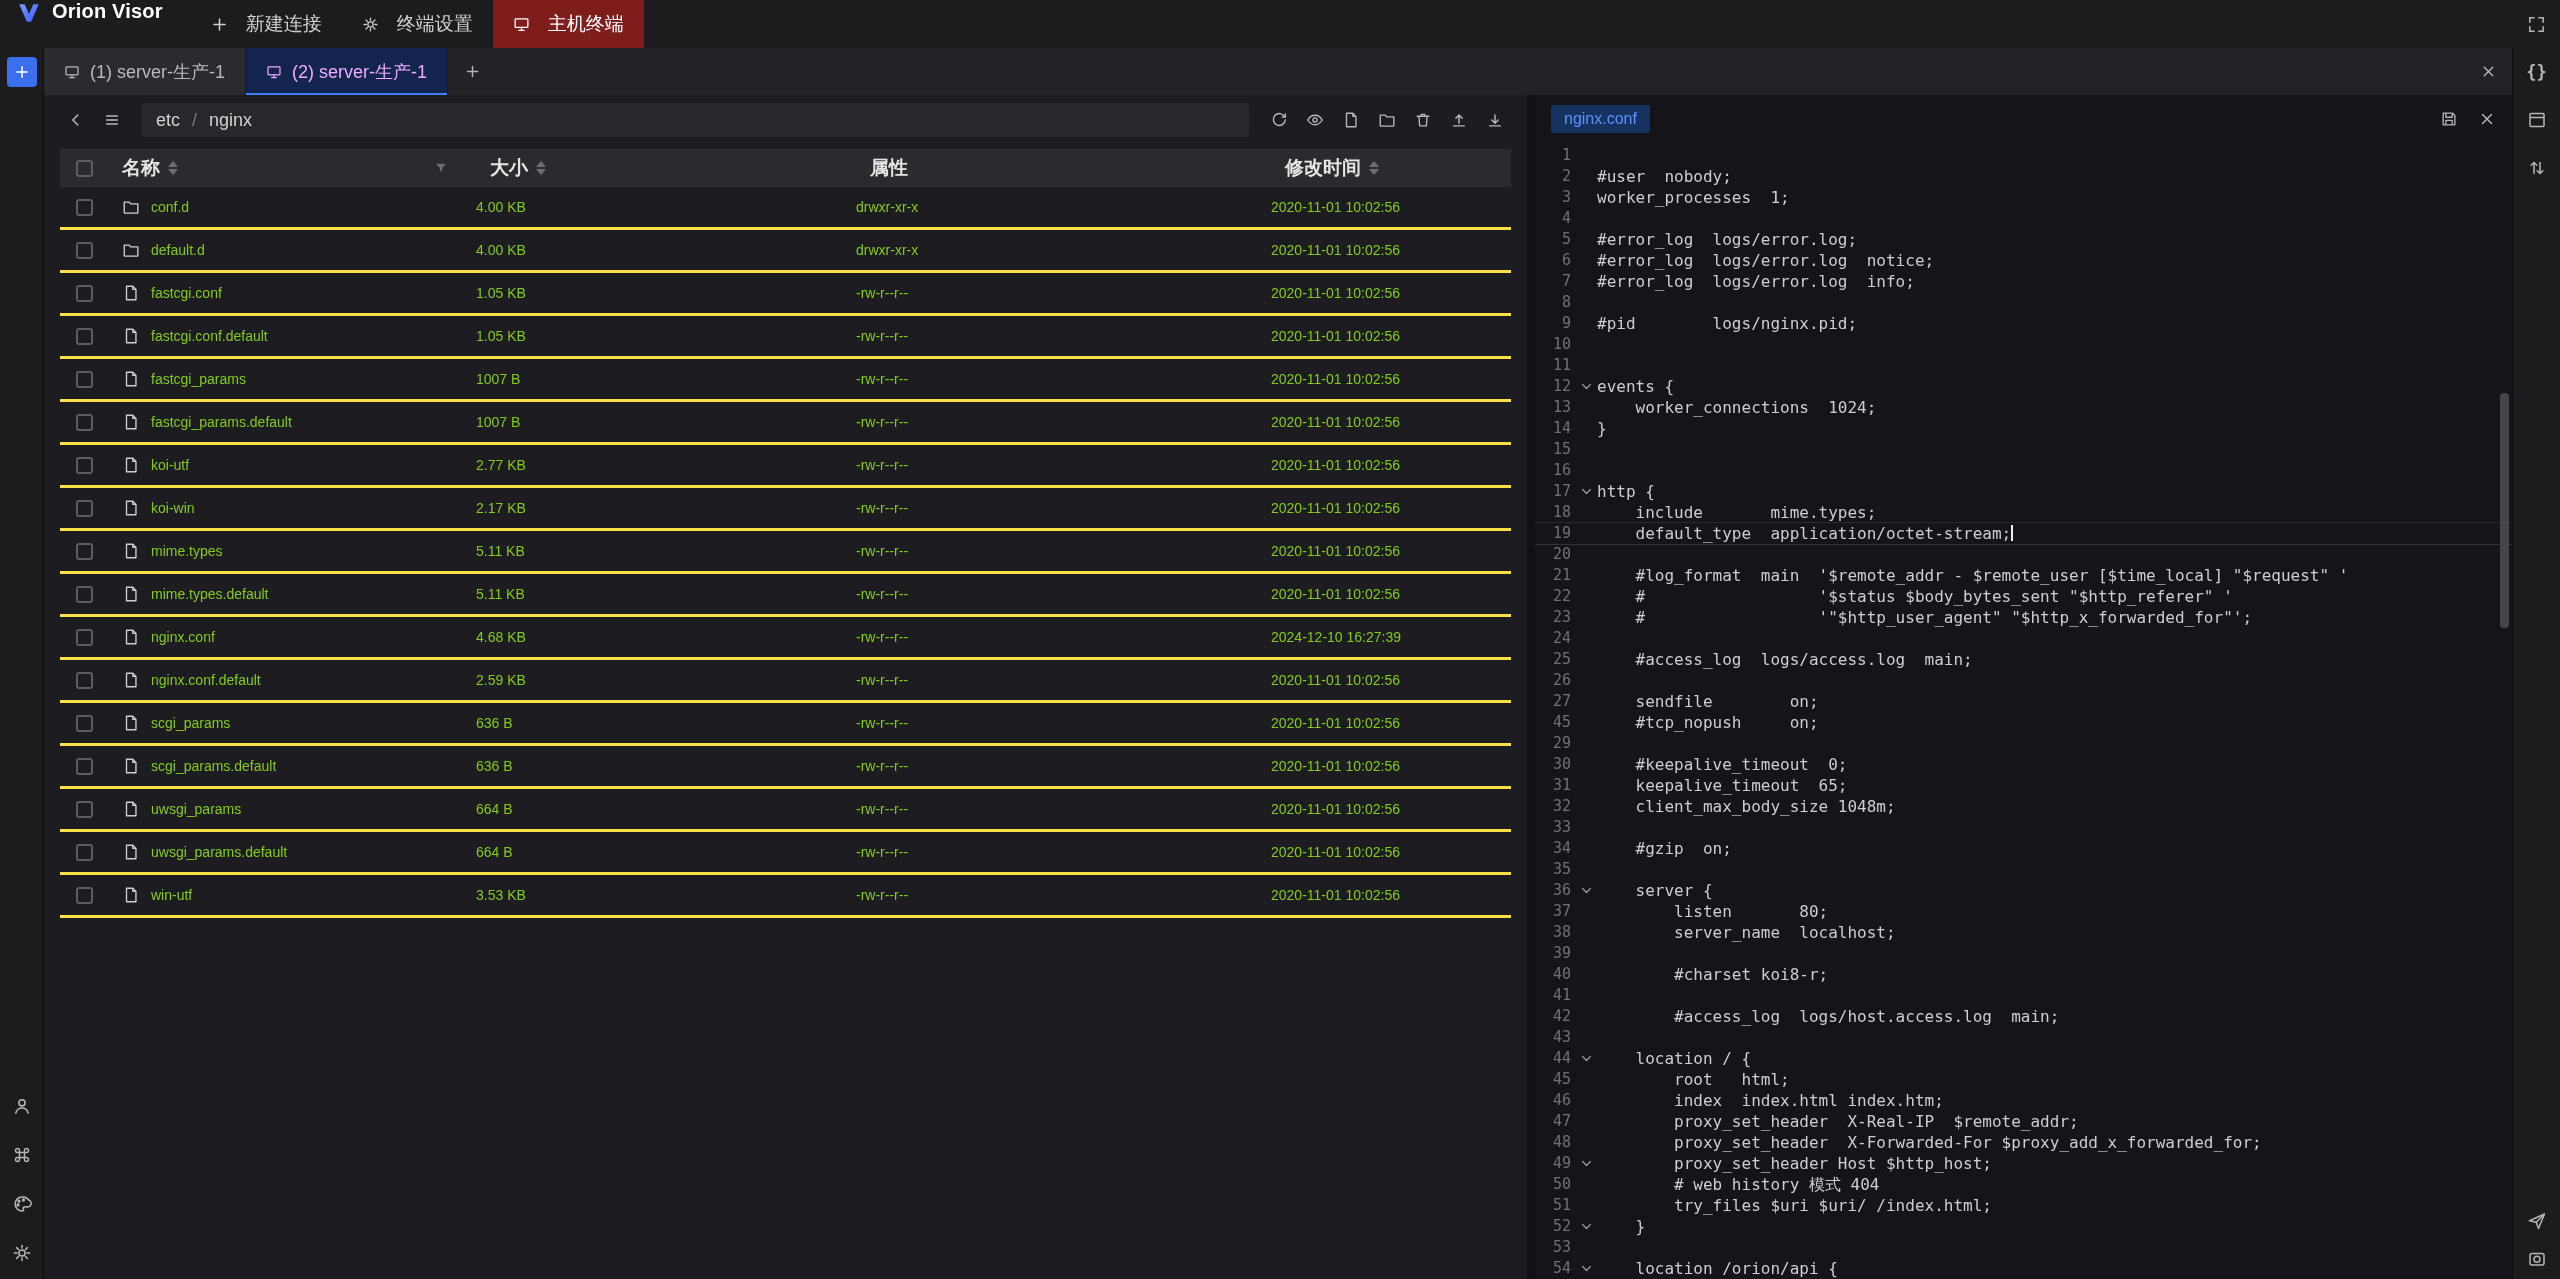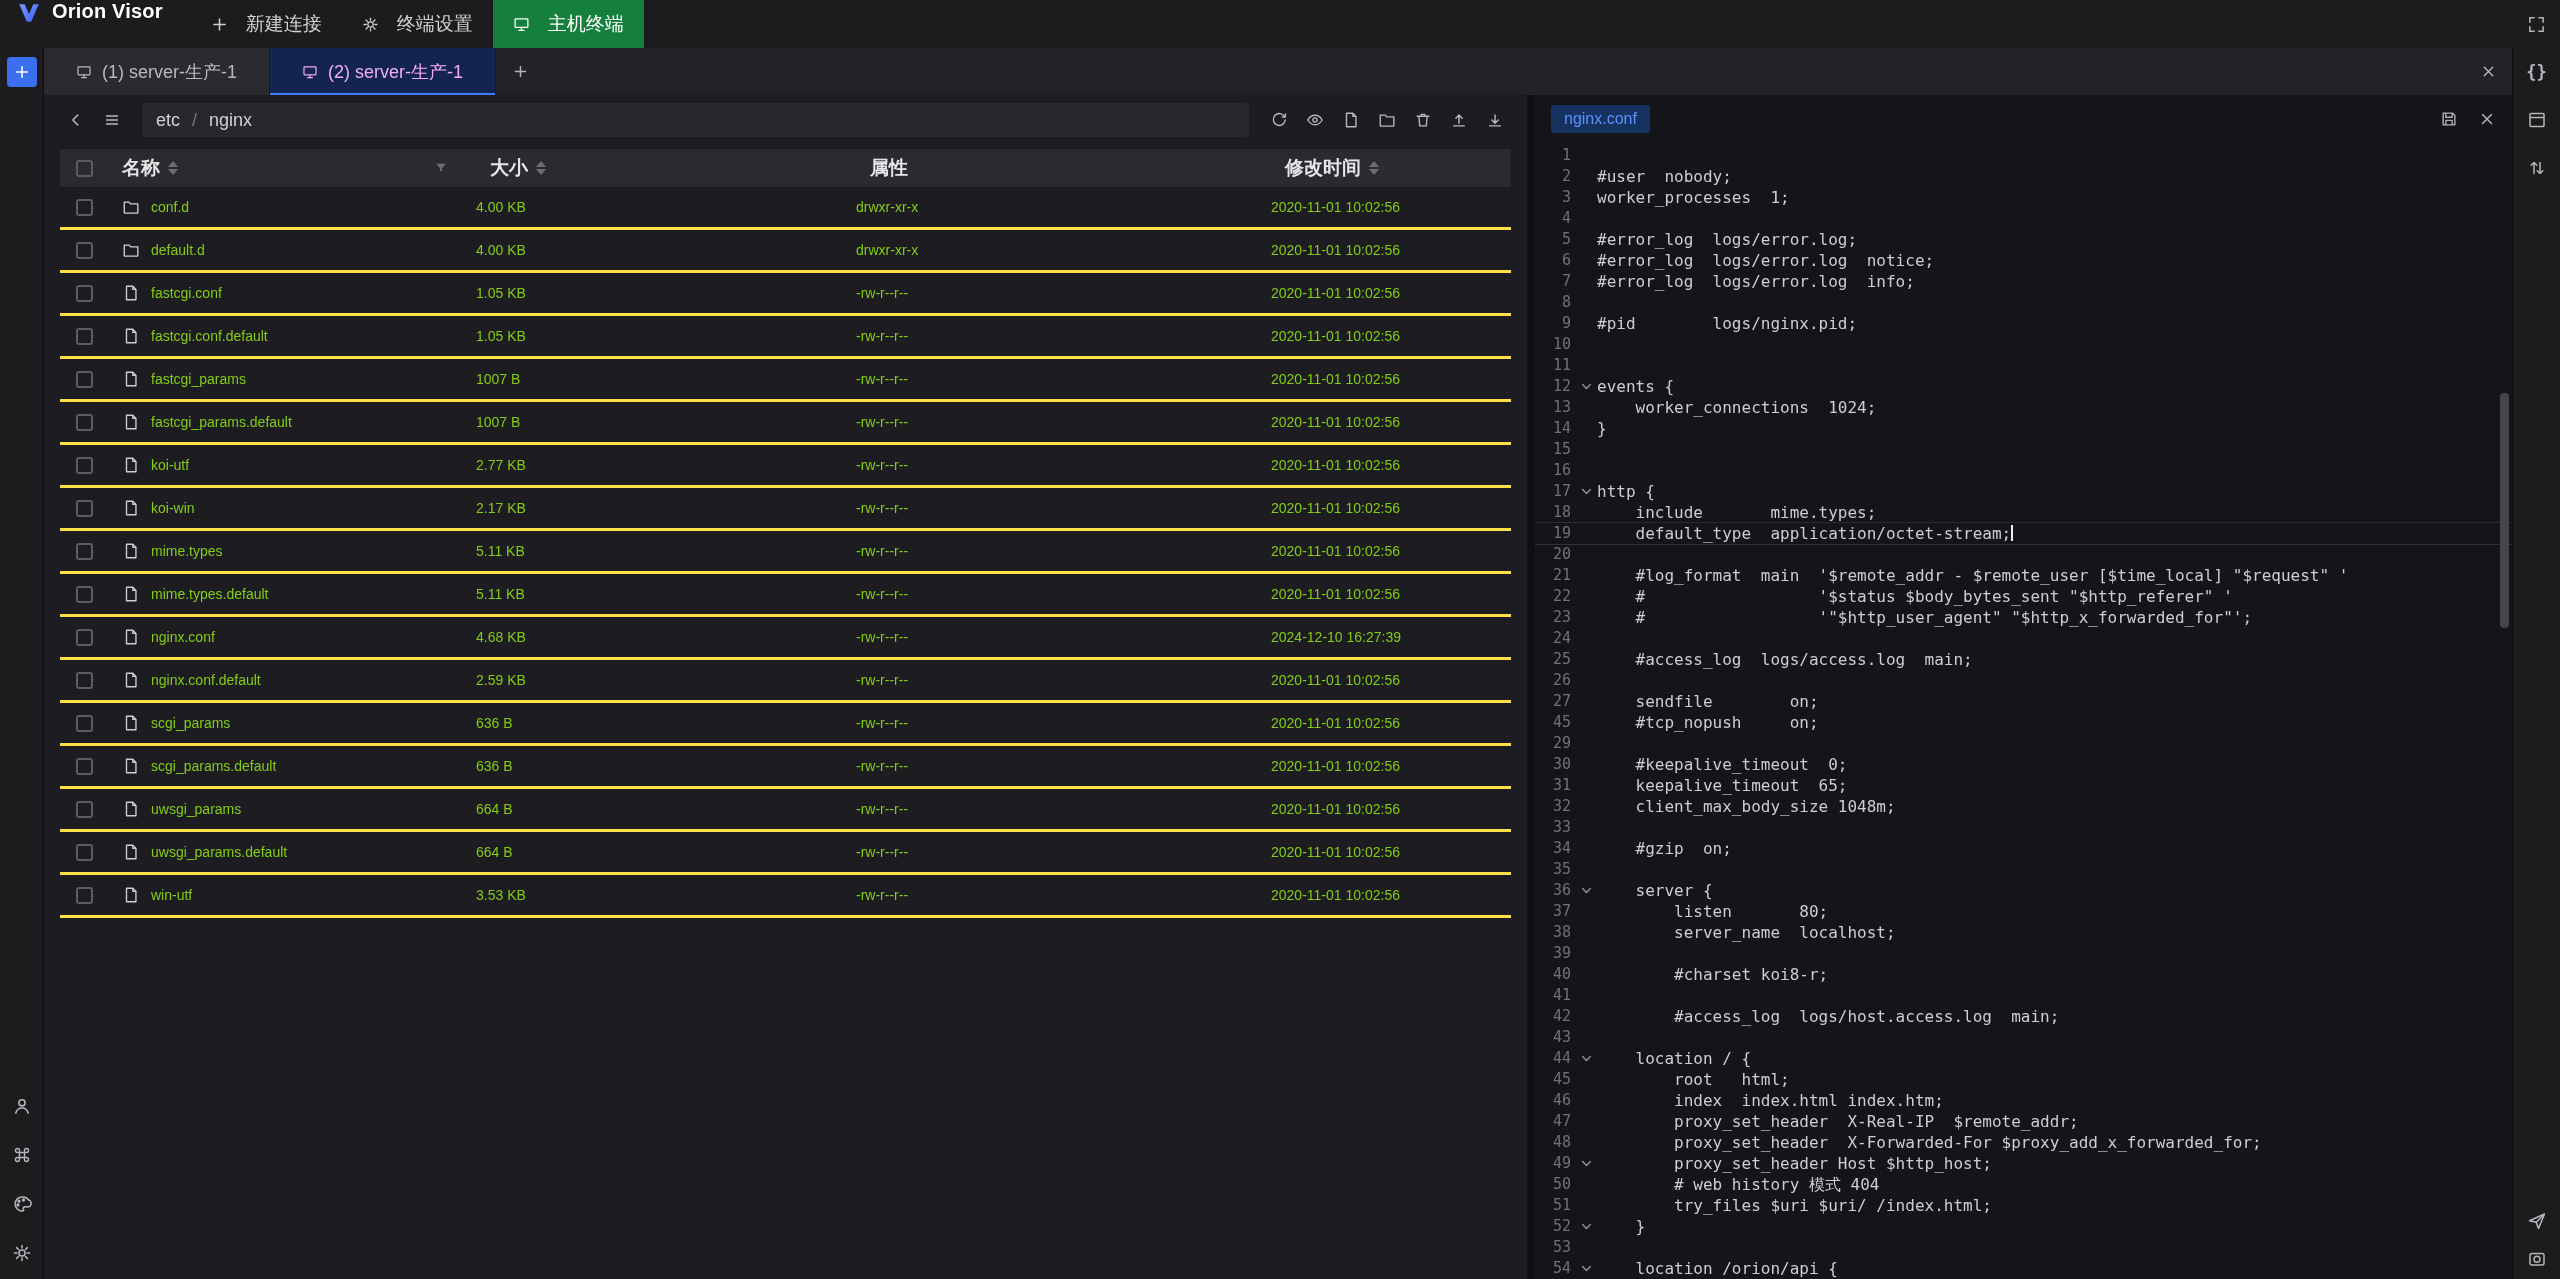--- a/index.html
+++ b/index.html
@@ -6,40 +6,40 @@
   html,body { width:2560px; height:1279px; overflow:hidden; }
   body { background:#101014; font-family:"Liberation Sans","DejaVu Sans",sans-serif; color:#d6d6d8; font-size:18px; }
   svg { display:block; }
   .app { width:2560px; height:1279px; display:flex; flex-direction:column; }
 
   
   .topbar { height:48px; background:#1c1c1f; display:flex; align-items:stretch; flex:none; }
   .logo { display:flex; align-items:flex-start; gap:10px; padding:0 28px 0 16px; }
   .logo-text { font-size:20px; font-weight:bold; color:#ffffff; letter-spacing:.2px; }
   .nav-item { display:flex; align-items:center; gap:18px; padding:0 20px; font-size:19px; color:#d0d0d2; cursor:pointer; }
-  .nav-item.active { background:#15803d; color:#ffffff; }
+  .nav-item.active { background:#7f1d1d; color:#ffffff; }
   .nav-item svg { width:17px; height:17px; }
   .topbar-spacer { flex:1; }
   .icon-btn { display:flex; align-items:center; justify-content:center; color:#b6b6ba; cursor:pointer; }
   .topbar .icon-btn { width:48px; }
 
   
   .main { flex:1; display:flex; min-height:0; }
 
   .left-rail { width:44px; background:#1c1c1f; border-right:1px solid #0e0e11; display:flex; flex-direction:column; align-items:center; flex:none; }
   .new-conn-btn { width:30px; height:30px; margin-top:9px; border-radius:4px; background:#3c6ef0; color:#fff; display:flex; align-items:center; justify-content:center; cursor:pointer; }
   .new-conn-btn svg { width:16px; height:16px; }
   .rail-bottom { margin-top:auto; display:flex; flex-direction:column; align-items:center; gap:29px; padding-bottom:16px; color:#9c9ca2; }
   .rail-bottom svg { width:20px; height:20px; }
 
   .center { flex:1; display:flex; flex-direction:column; min-width:0; }
 
   
   .tabrow { height:47px; background:#232327; display:flex; align-items:stretch; flex:none; }
-  .tab { display:flex; align-items:center; gap:10px; padding:0 32px; font-size:18px; color:#b9b9bd; background:#2b2b2f; border-right:1px solid #1a1a1d; cursor:pointer; }
+  .tab { display:flex; align-items:center; gap:10px; padding:0 20px; font-size:18px; color:#b9b9bd; background:#2b2b2f; border-right:1px solid #1a1a1d; cursor:pointer; }
   .tab svg { width:16px; height:16px; }
   .tab.active { background:#13254e; color:#f0abfc; box-shadow: inset 0 -2px 0 #3c7eff; }
   .newtab { width:48px; }
   .tabrow-close { margin-left:auto; width:48px; }
   .tabrow .icon-btn svg { width:17px; height:17px; }
 
   
   .content { flex:1; display:flex; min-height:0; background:#101014; }
 
   

